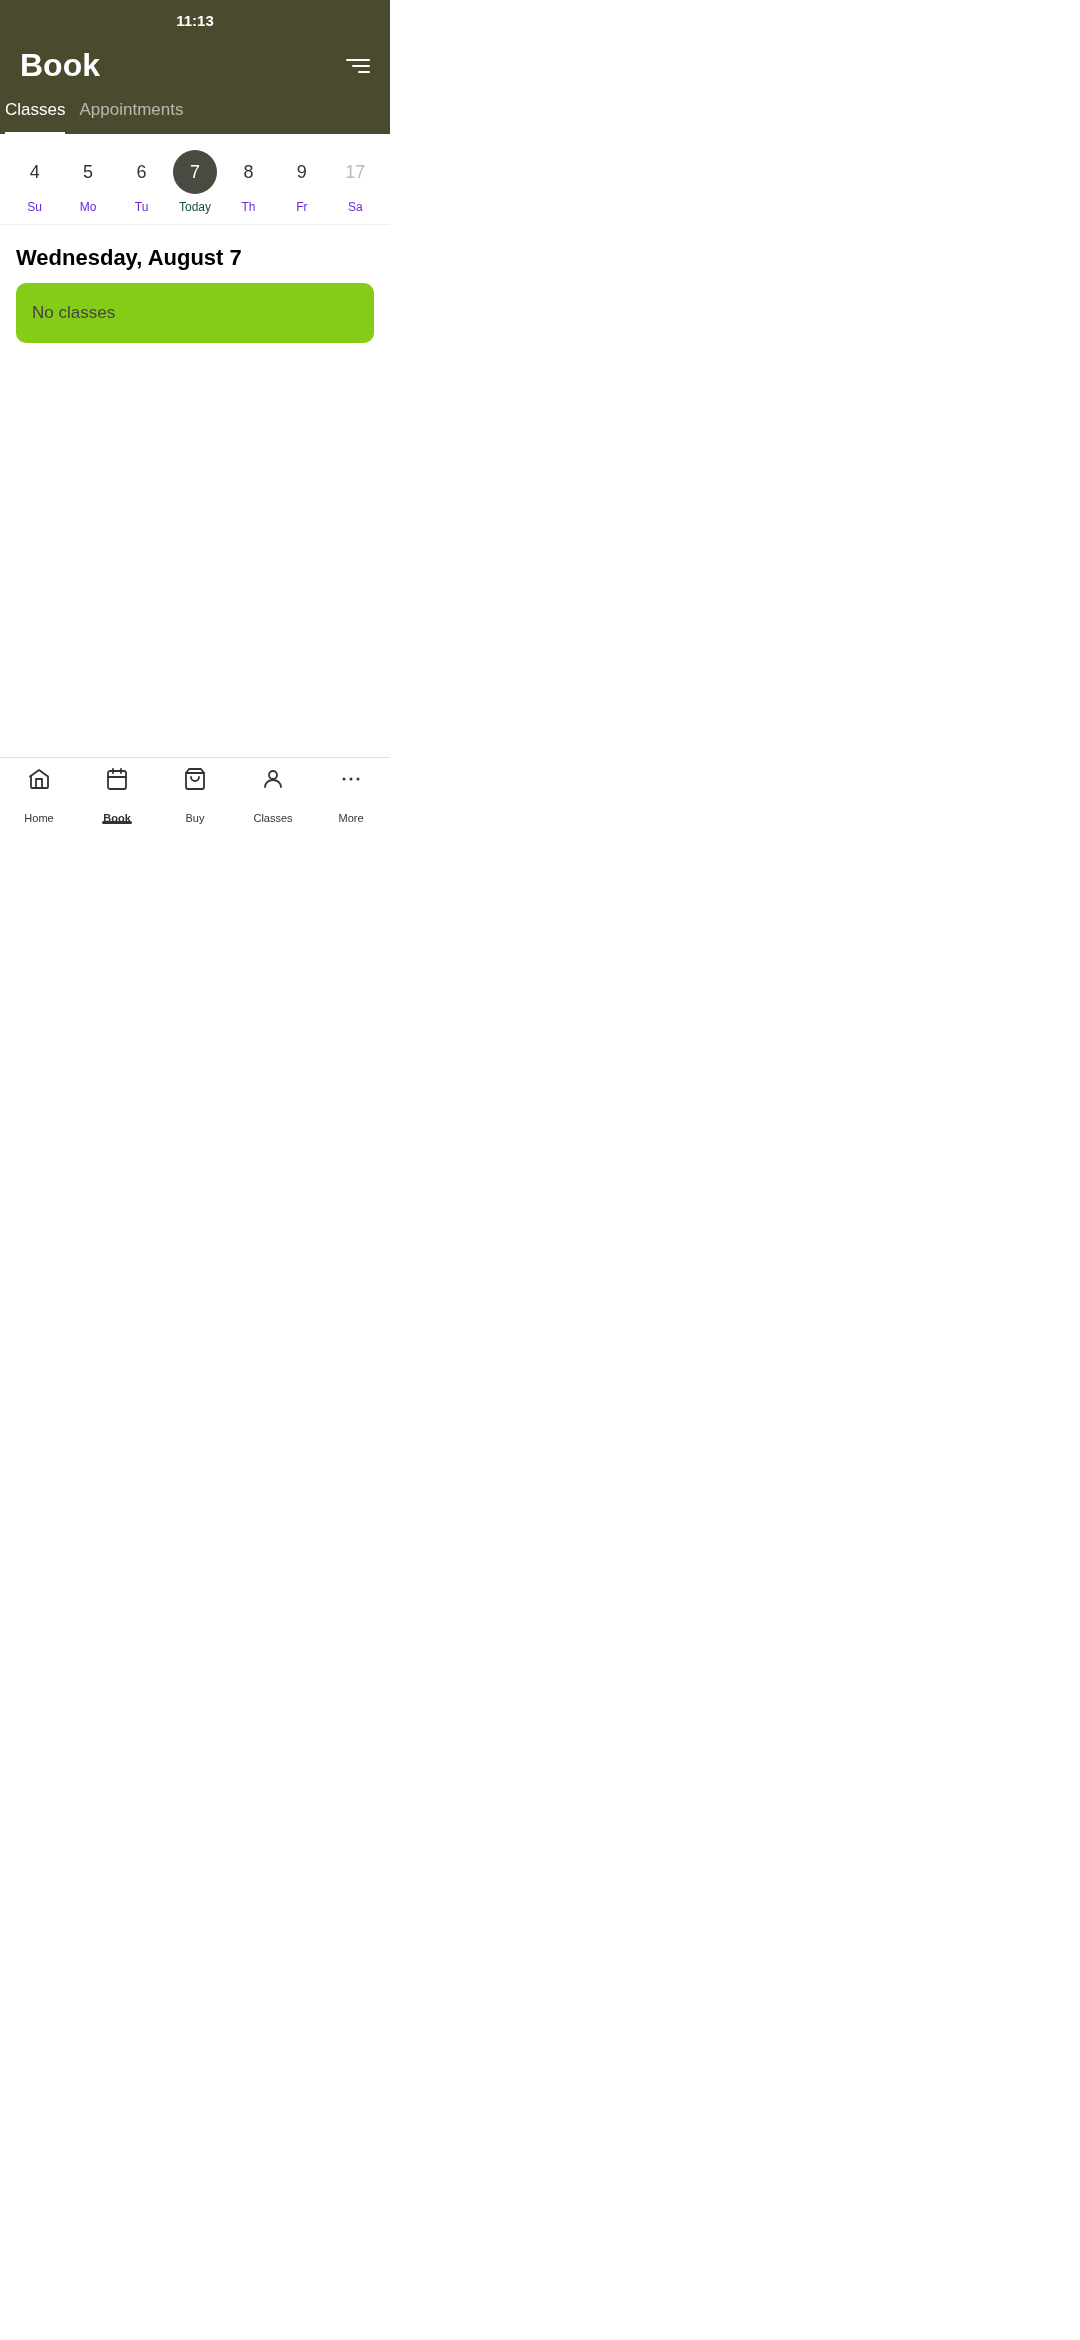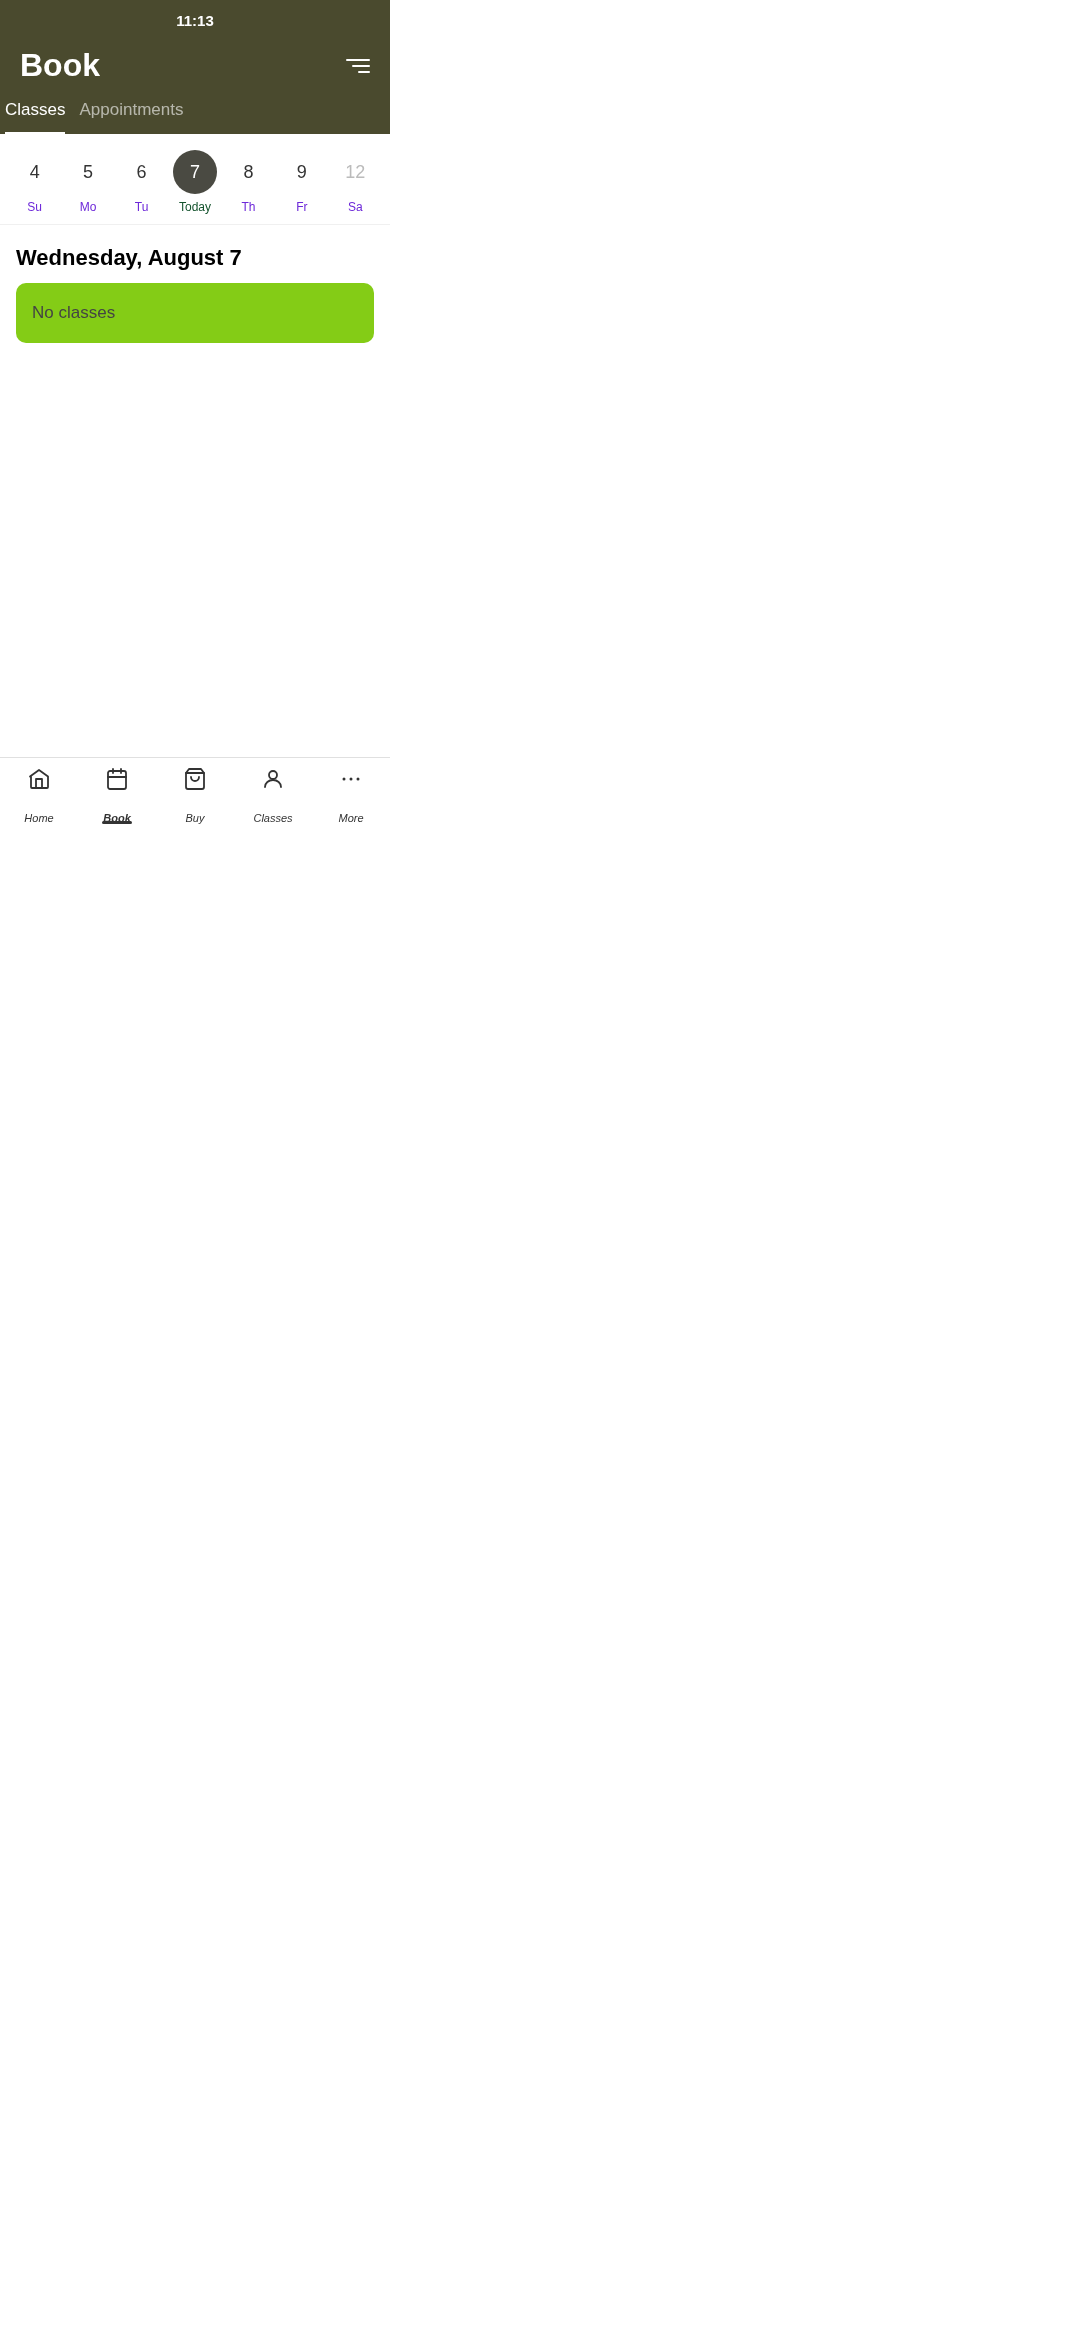--- a/index.html
+++ b/index.html
@@ -166,21 +166,20 @@
       padding: 8px 0 20px;
     }
 
     .nav-item {
       display: flex;
       flex-direction: column;
       align-items: center;
       gap: 20px;
       cursor: pointer;
       min-width: 60px;
-      font-style: italic;
     }
 
     .nav-icon {
       width: 26px;
       height: 26px;
       display: flex;
       align-items: center;
       justify-content: center;
     }
 
@@ -281,21 +280,21 @@
     <span class="day-label">Th</span>
   </div>
   <div class="day-item">
     <div class="day-number">
       <span>9</span>
     </div>
     <span class="day-label">Fr</span>
   </div>
   <div class="day-item">
     <div class="day-number dimmed">
-      <span>12</span>
+      <span>17</span>
     </div>
     <span class="day-label">Sa</span>
   </div>
 </div>
 
 <div class="content">
   <h2 class="date-heading">Wednesday, August 7</h2>
   <div class="no-classes-card">
     <span class="no-classes-text">No classes</span>
   </div>

